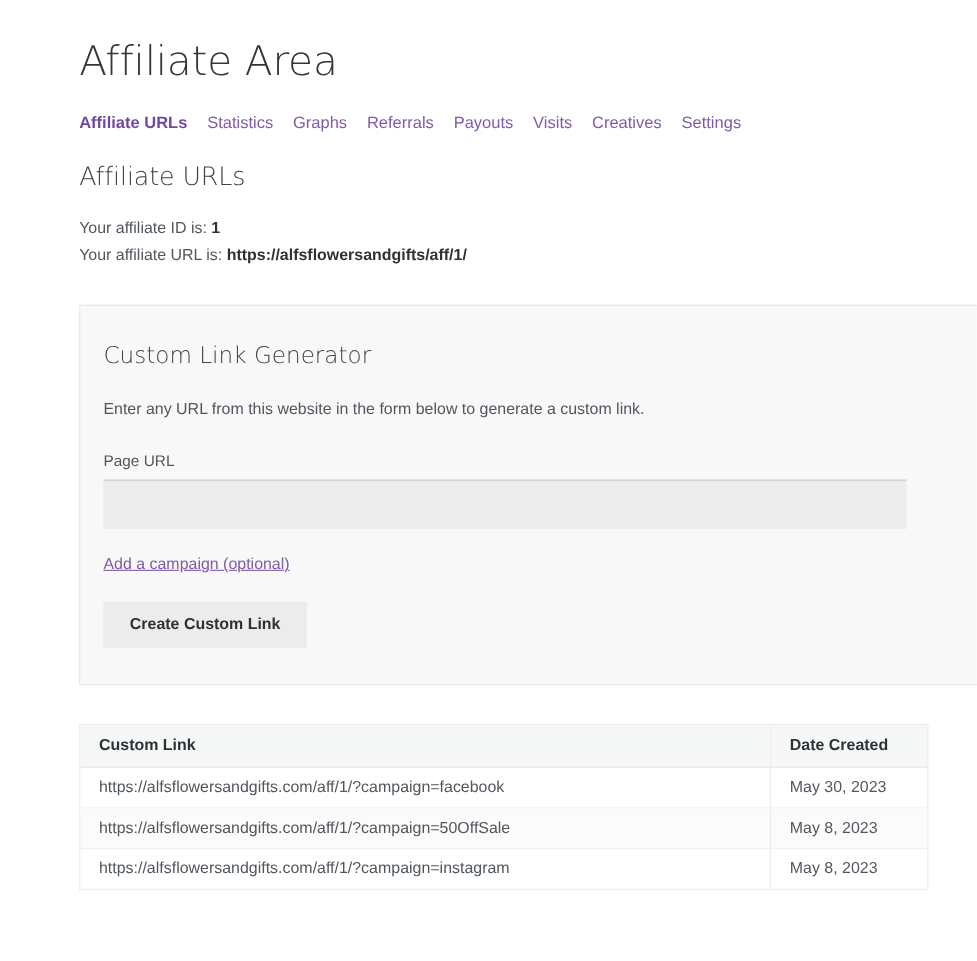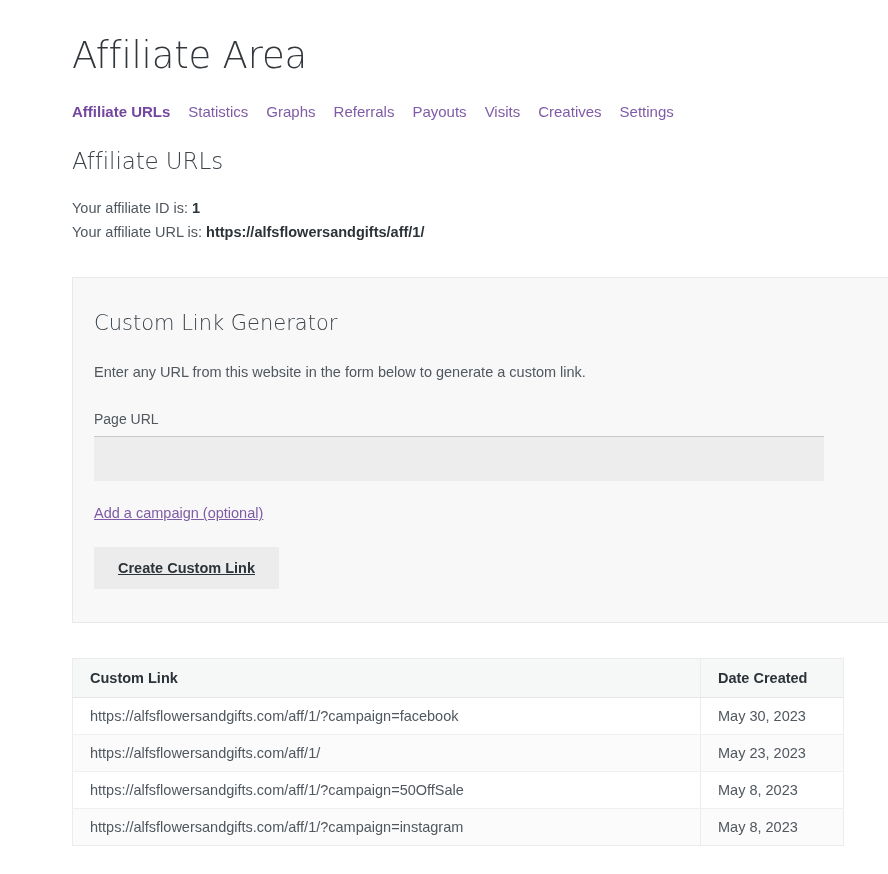--- a/index.html
+++ b/index.html
@@ -127,21 +127,20 @@
     display: block;
     margin-top: 25px;
     background: #ececec;
     border: none;
     padding: 13px 24px;
     font-family: "Liberation Sans", sans-serif;
     font-weight: 700;
     font-size: 14.5px;
     color: #2c3338;
     cursor: pointer;
-    text-decoration: underline;
   }
 
   
   .links-table {
     margin-top: 35px;
     width: 771px;
     border-collapse: collapse;
     font-size: 14.5px;
     border: 1px solid #ececec;
     table-layout: fixed;
@@ -220,24 +219,20 @@
         <th class="col-link">Custom Link</th>
         <th class="col-date">Date Created</th>
       </tr>
     </thead>
     <tbody>
       <tr>
         <td class="col-link">https://alfsflowersandgifts.com/aff/1/?campaign=facebook</td>
         <td class="col-date">May 30, 2023</td>
       </tr>
       <tr>
-        <td class="col-link">https://alfsflowersandgifts.com/aff/1/</td>
-        <td class="col-date">May 23, 2023</td>
-      </tr>
-      <tr>
         <td class="col-link">https://alfsflowersandgifts.com/aff/1/?campaign=50OffSale</td>
         <td class="col-date">May 8, 2023</td>
       </tr>
       <tr>
         <td class="col-link">https://alfsflowersandgifts.com/aff/1/?campaign=instagram</td>
         <td class="col-date">May 8, 2023</td>
       </tr>
     </tbody>
   </table>
 

